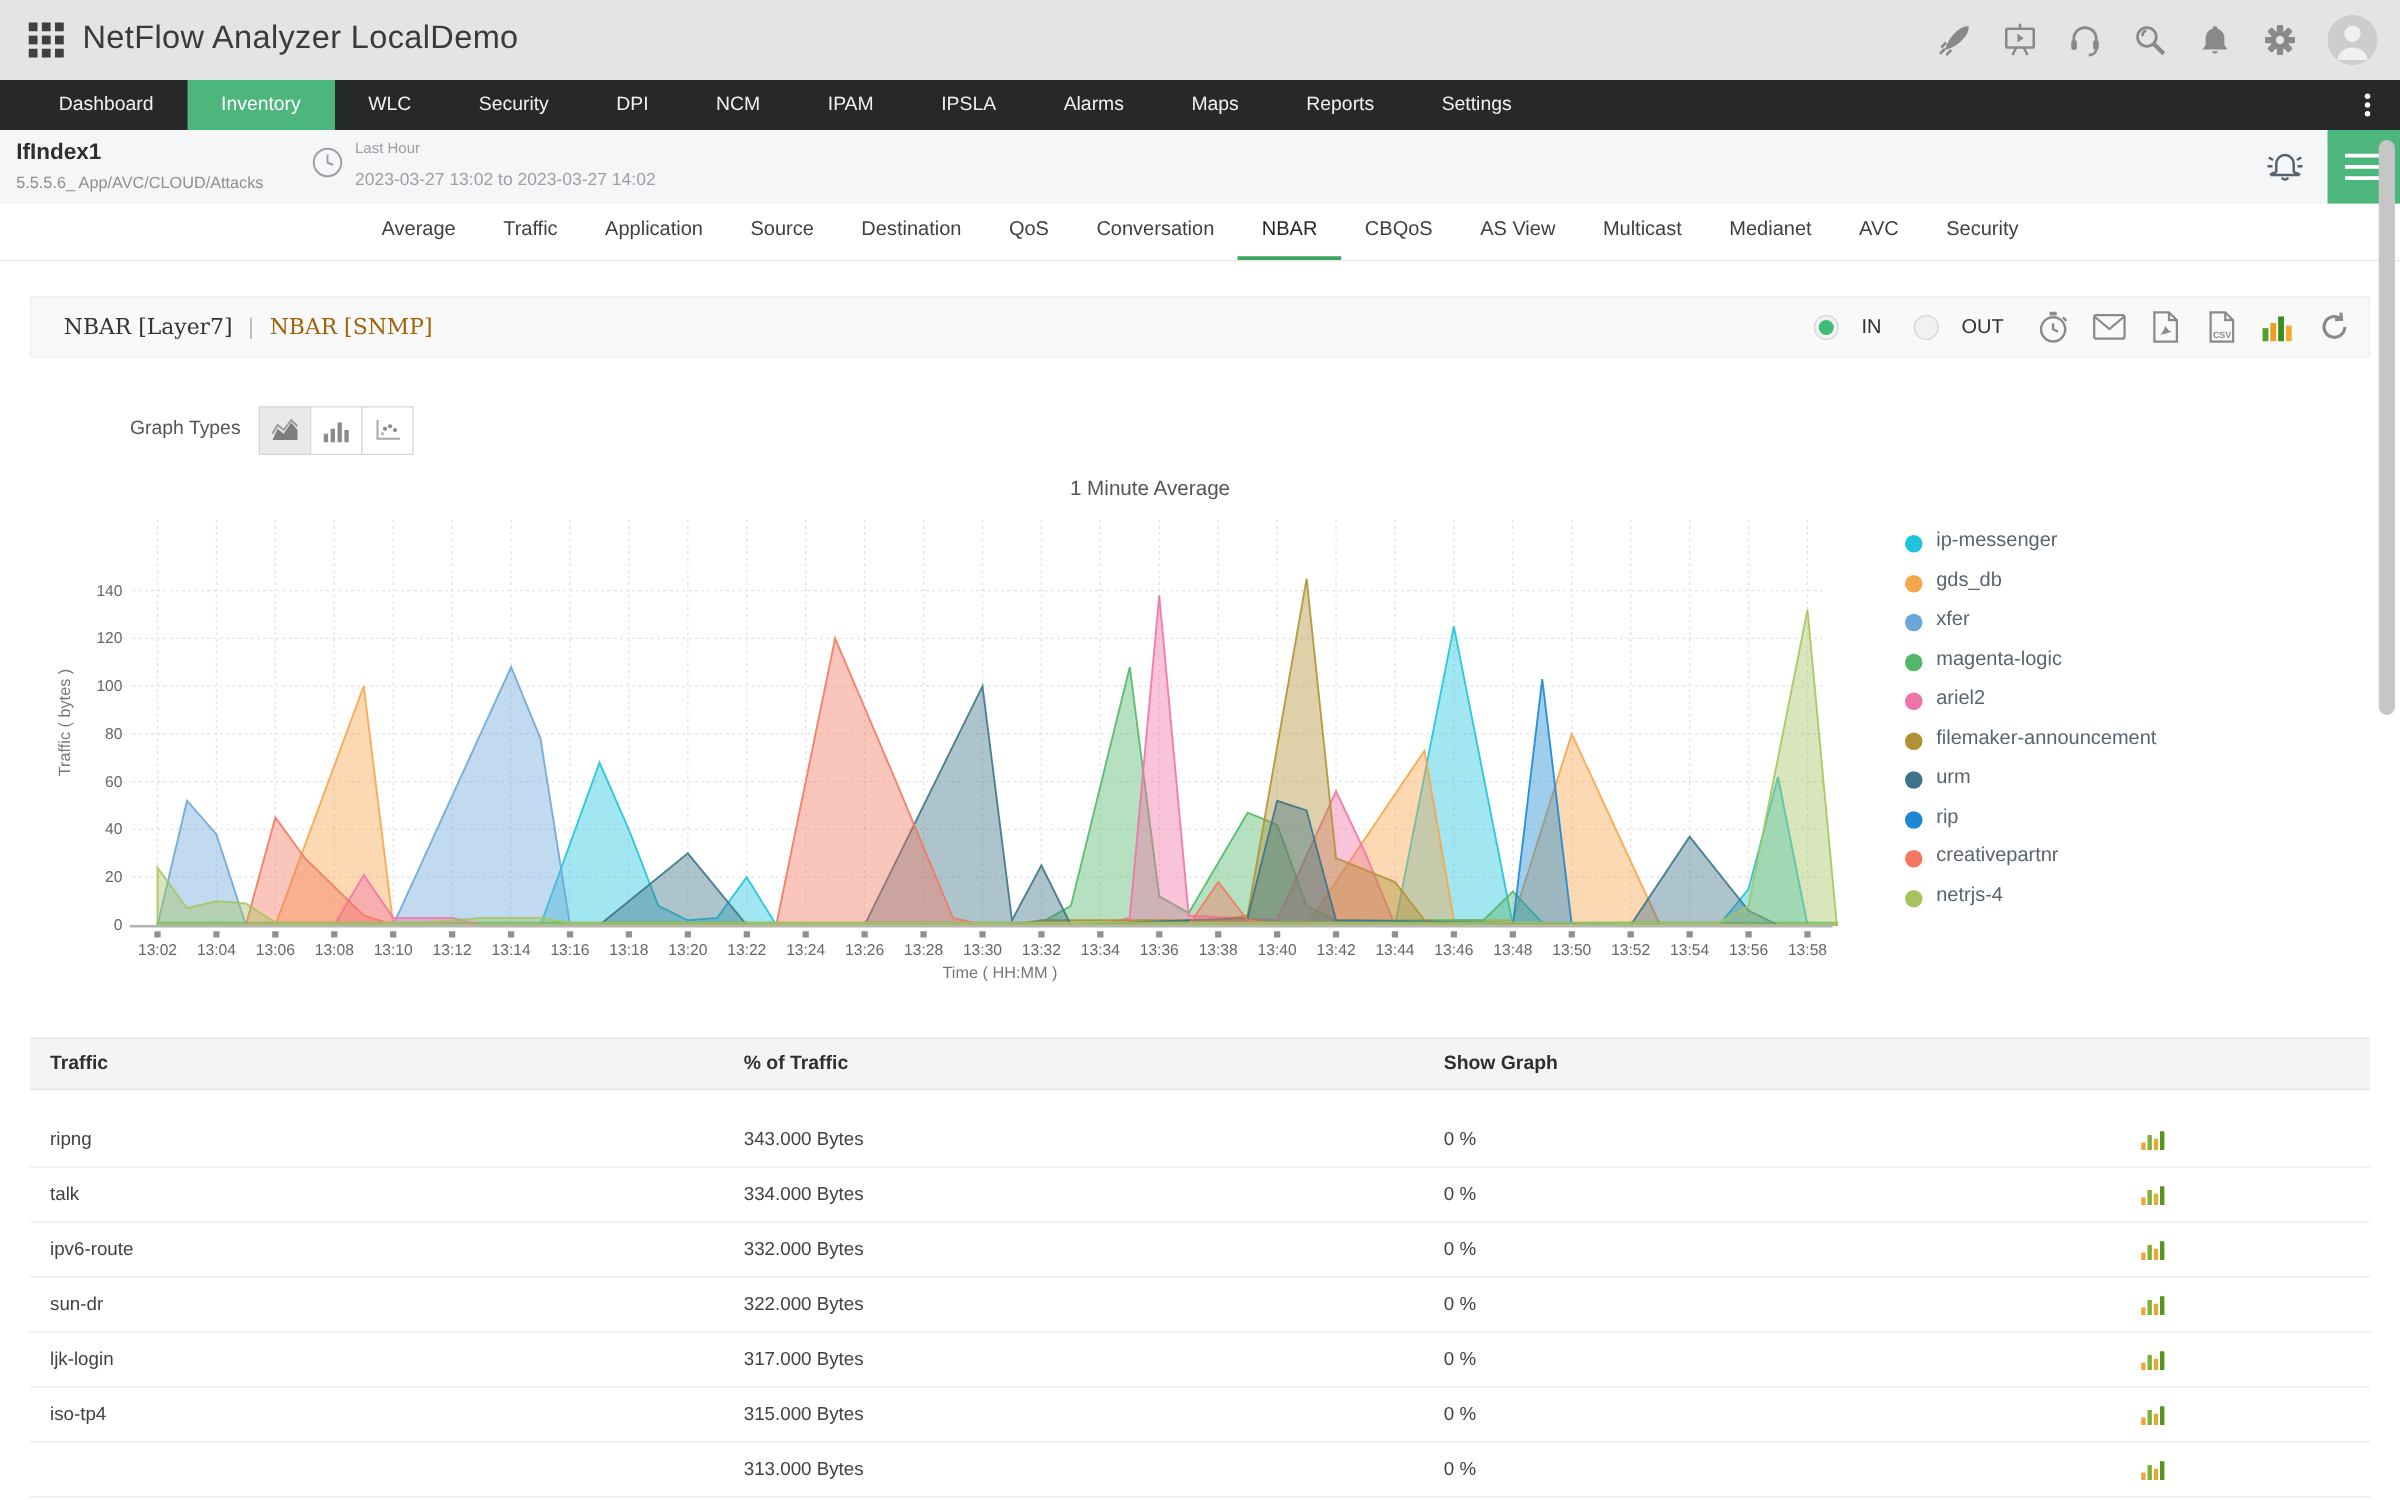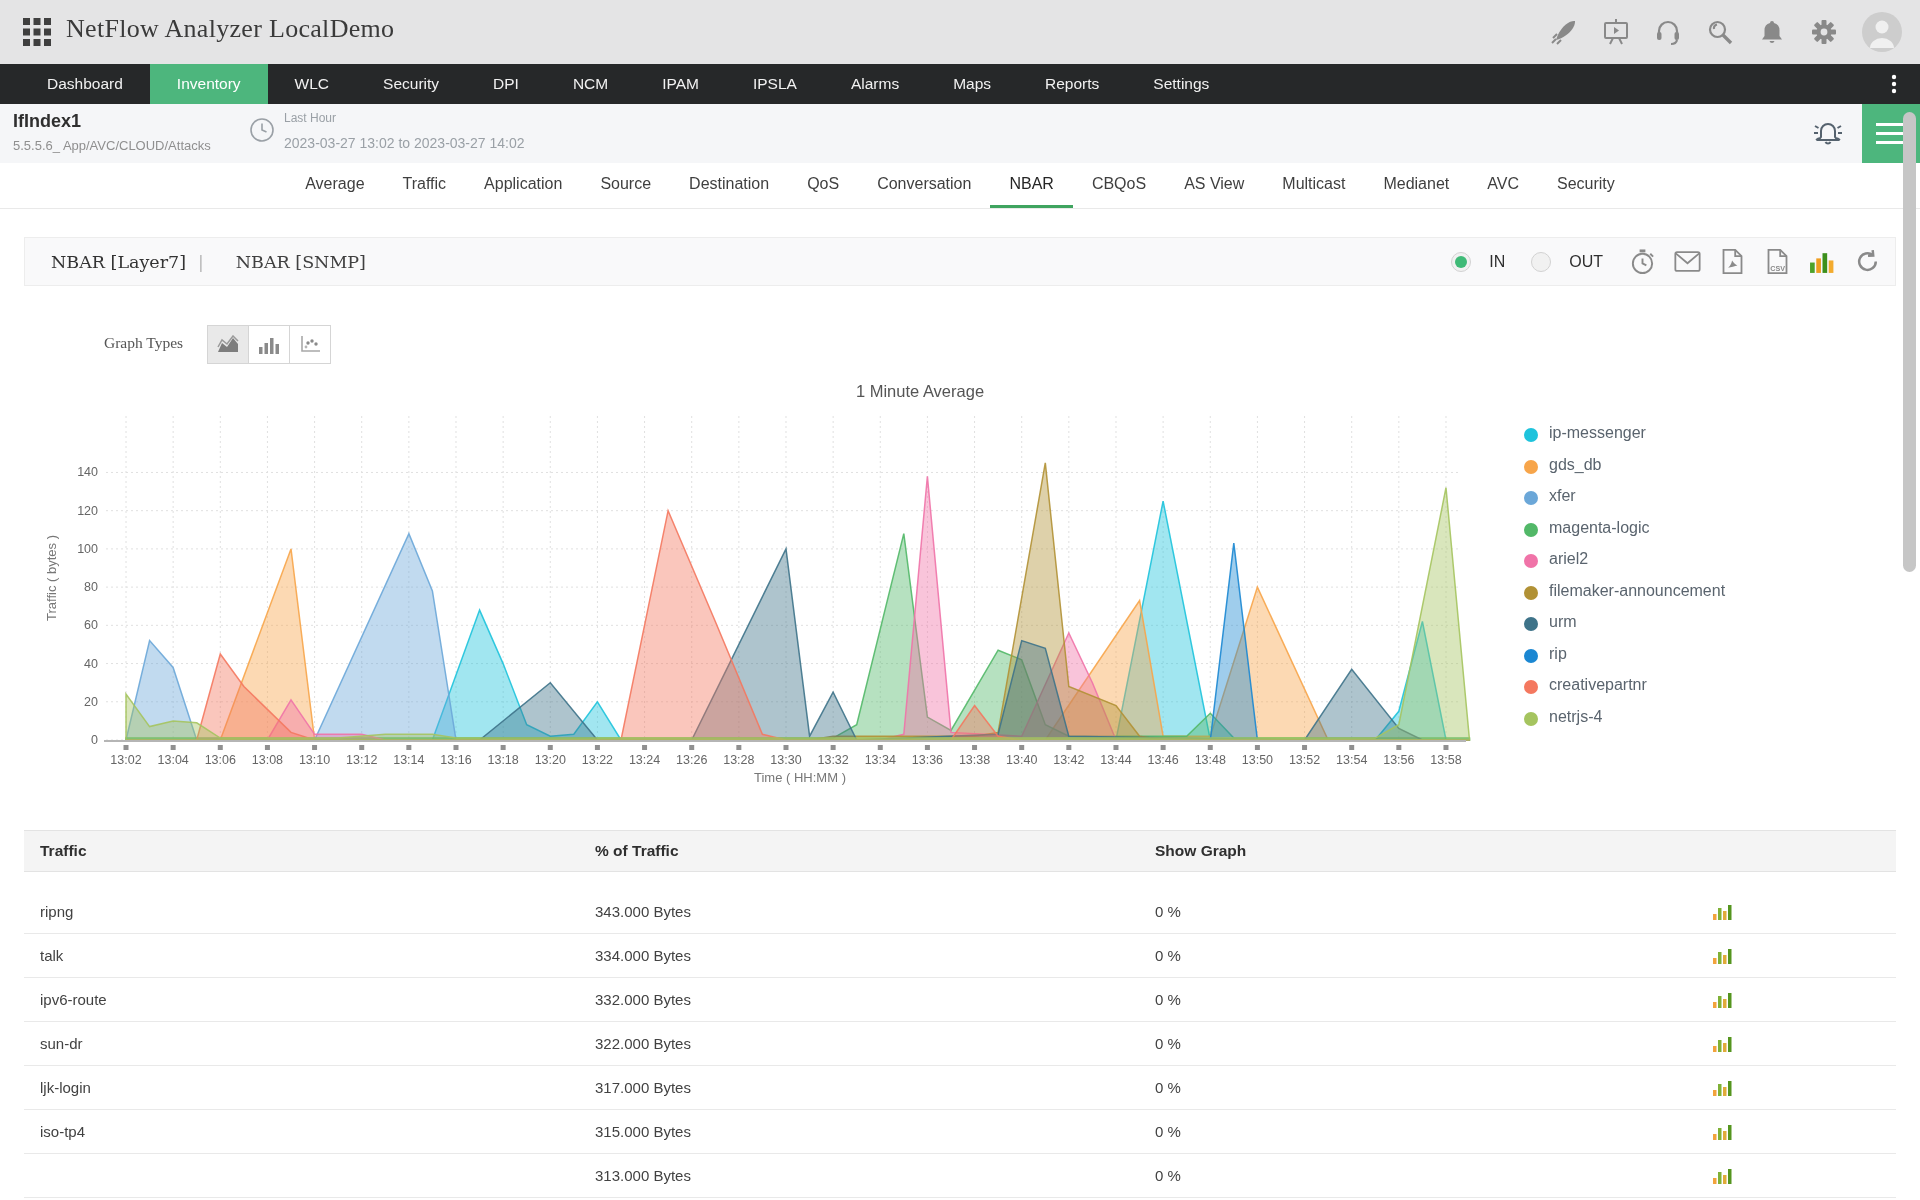--- a/index.html
+++ b/index.html
@@ -3,21 +3,21 @@
 <meta charset="utf-8">
 <style>
   html,body{margin:0;padding:0;background:#fff;}
   .stage{position:relative;width:1920px;height:1200px;overflow:hidden;background:#ffffff;
          font-family:"Liberation Sans",sans-serif;color:#333;}
   svg{display:block;}
 
   
   .topbar{position:absolute;left:0;top:0;width:1920px;height:64px;background:#e4e4e5;}
   .app-grid{position:absolute;left:22px;top:17px;width:30px;height:30px;cursor:pointer;}
-  .topbar-title{position:absolute;left:66px;top:14px;font-family:Liberation Serif, serif;
+  .topbar-title{position:absolute;left:66px;top:14px;font-family:Liberation Sans, sans-serif;
                 font-size:26px;color:#3a3a3a;letter-spacing:.3px;}
   .topbar-icons{position:absolute;right:18px;top:0;height:64px;display:flex;align-items:center;gap:24px;}
   .tb-icon{width:28px;height:28px;color:#898989;cursor:pointer;}
   .avatar{width:40px;height:40px;border-radius:50%;background:#cdcdcd;overflow:hidden;cursor:pointer;}
 
   
   .navbar{position:absolute;left:0;top:64px;width:1920px;height:40px;background:#262829;}
   #nav-items{display:flex;margin-left:20px;height:40px;}
   .nav-item{line-height:40px;padding:0 27px;font-size:15.5px;color:#f1f1f1;cursor:pointer;white-space:nowrap;}
   .nav-item.active{background:#4db67d;color:#fff;}
@@ -40,29 +40,29 @@
           display:flex;justify-content:center;}
   .tab{line-height:42px;padding:0 19px;font-size:16px;color:#3f3f3f;cursor:pointer;white-space:nowrap;border-bottom:3px solid transparent;}
   .tab.active{border-bottom:3px solid #3fa45f;color:#262626;}
 
   
   .panelheader{position:absolute;left:24px;top:237px;width:1870px;height:47px;background:#f9f9fa;border:1px solid #ededed;}
   .panel-title-wrap{position:absolute;left:26px;top:0;height:47px;display:flex;align-items:center;
                     font-family:"DejaVu Serif",serif;font-size:17.5px;}
   .panel-title{color:#333;}
   .panel-sep{color:#b5b5b5;margin:0 12px;font-size:17px;}
-  .panel-link{color:#404040;cursor:pointer;margin-left:20px;}
+  .panel-link{color:#a16207;cursor:pointer;}
   .panel-right{position:absolute;right:14px;top:0;height:47px;display:flex;align-items:center;gap:18px;}
   .radio{position:relative;width:18px;height:18px;border-radius:50%;border:1px solid #d2d2d2;background:#f1f1f1;cursor:pointer;}
   .radio.sel::after{content:"";position:absolute;left:3px;top:3px;width:12px;height:12px;border-radius:50%;background:#3fba77;}
   .dir-label{font-size:16px;color:#2f2f2f;margin-right:8px;}
   .ph-icon{width:27px;height:27px;color:#8a8a8a;cursor:pointer;}
 
   
-  .gt-label{position:absolute;left:104px;top:334px;font-size:15.5px;color:#555;font-family:Liberation Serif, serif;}
+  .gt-label{position:absolute;left:104px;top:334px;font-size:15.5px;color:#555;}
   .gt-group{position:absolute;left:208px;top:325px;display:flex;}
   .gt-btn{width:40px;height:37px;border:1px solid #d5d5d5;background:#fff;display:flex;align-items:center;justify-content:center;
           margin-left:-1px;cursor:pointer;color:#7d7d7d;}
   .gt-btn.sel{background:#e9e9e9;}
 
   
   .chart-title{position:absolute;left:0;top:382px;width:1840px;text-align:center;font-size:16.5px;color:#555;}
   #chart-svg{position:absolute;left:40px;top:398px;}
   .grid{stroke:#e0e0e0;stroke-width:1;stroke-dasharray:2 3;}
   .ytick,.xtick{font-family:"Liberation Sans",sans-serif;font-size:12.5px;fill:#666;}

